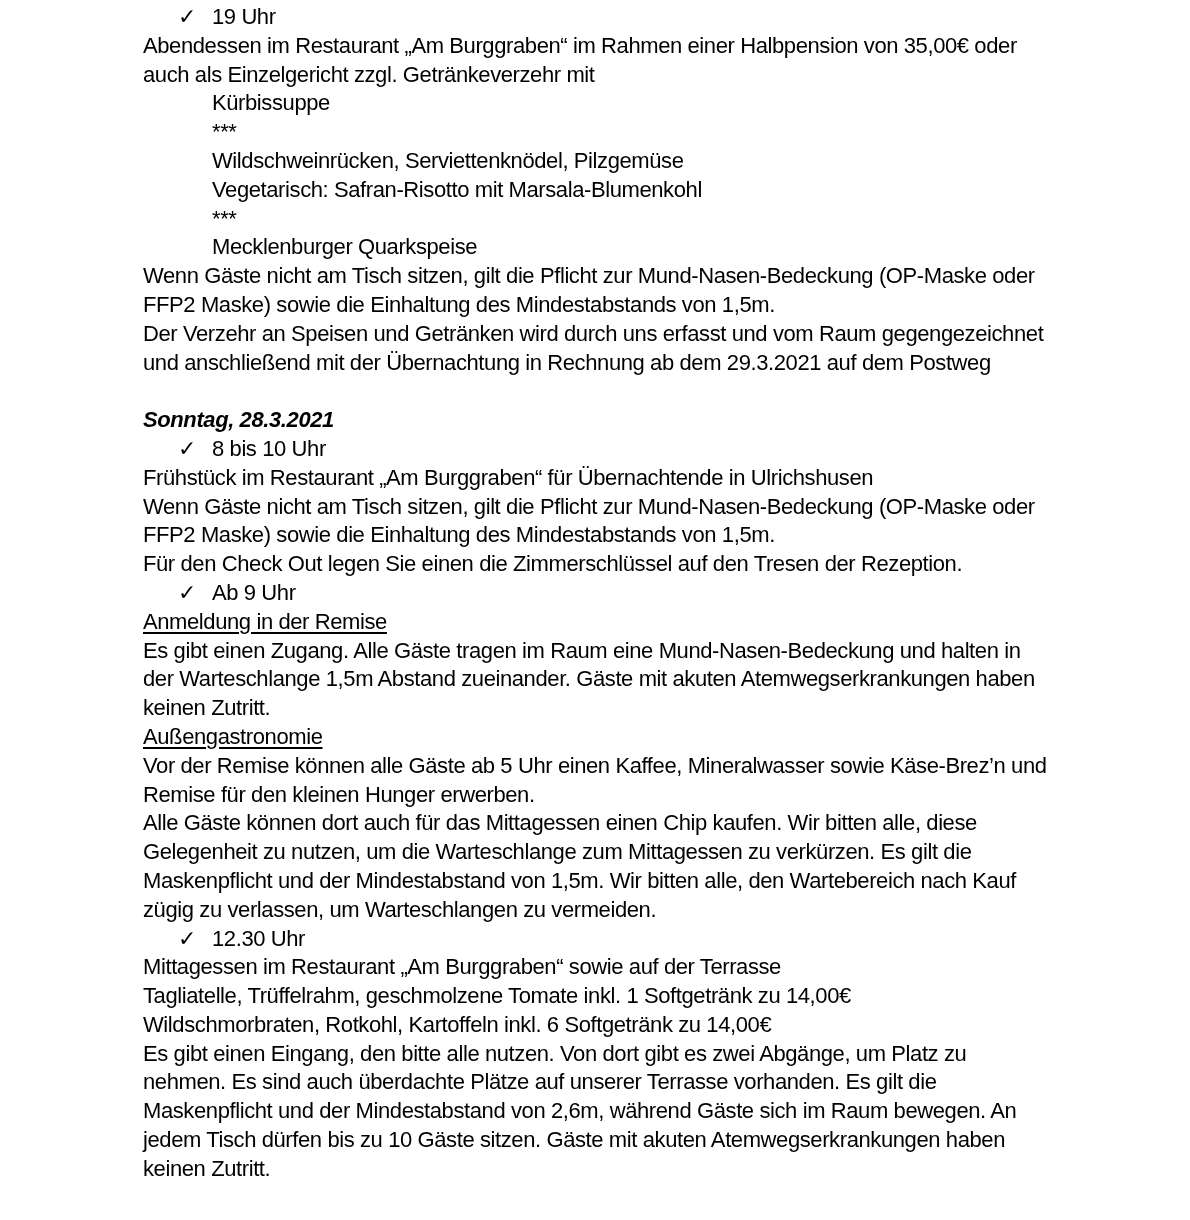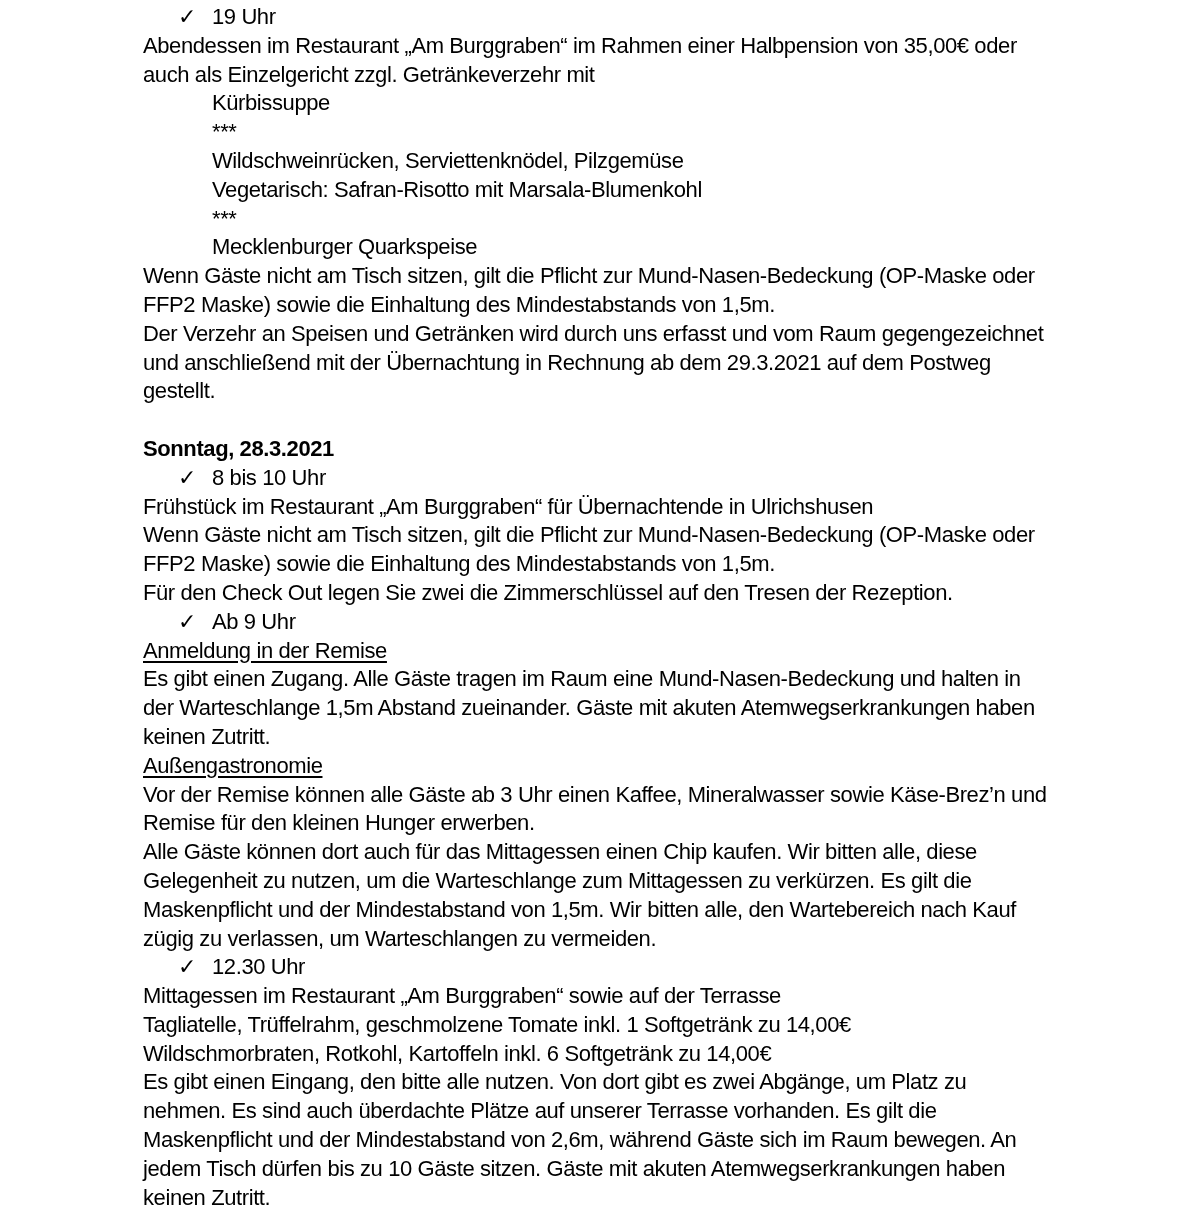--- a/index.html
+++ b/index.html
@@ -32,20 +32,21 @@
     padding-left: 35px;
   }
   .checkmark {
     display: inline-block;
     width: 34px;
     font-family: "DejaVu Sans", sans-serif;
     font-weight: 700;
   }
   .line.bold {
     font-weight: 700;
+    font-style: italic;
   }
   .line.underline {
     text-decoration: underline;
     text-underline-offset: 3px;
   }
   .line.blank {
     height: 28.8px;
   }
 </style>
 </head>
@@ -58,35 +59,34 @@
     <div class="line menu">Kürbissuppe</div>
     <div class="line stars">***</div>
     <div class="line menu">Wildschweinrücken, Serviettenknödel, Pilzgemüse</div>
     <div class="line menu">Vegetarisch: Safran-Risotto mit Marsala-Blumenkohl</div>
     <div class="line stars">***</div>
     <div class="line menu">Mecklenburger Quarkspeise</div>
     <div class="line body">Wenn Gäste nicht am Tisch sitzen, gilt die Pflicht zur Mund-Nasen-Bedeckung (OP-Maske oder</div>
     <div class="line body">FFP2 Maske) sowie die Einhaltung des Mindestabstands von 1,5m.</div>
     <div class="line body">Der Verzehr an Speisen und Getränken wird durch uns erfasst und vom Raum gegengezeichnet</div>
     <div class="line body">und anschließend mit der Übernachtung in Rechnung ab dem 29.3.2021 auf dem Postweg</div>
-    <div class="line body">gestellt.</div>
     <div class="line blank"></div>
     <div class="line bold">Sonntag, 28.3.2021</div>
     <div class="line check"><span class="checkmark">✓</span><span>8 bis 10 Uhr</span></div>
     <div class="line body">Frühstück im Restaurant „Am Burggraben“ für Übernachtende in Ulrichshusen</div>
     <div class="line body">Wenn Gäste nicht am Tisch sitzen, gilt die Pflicht zur Mund-Nasen-Bedeckung (OP-Maske oder</div>
     <div class="line body">FFP2 Maske) sowie die Einhaltung des Mindestabstands von 1,5m.</div>
-    <div class="line body">Für den Check Out legen Sie zwei die Zimmerschlüssel auf den Tresen der Rezeption.</div>
+    <div class="line body">Für den Check Out legen Sie einen die Zimmerschlüssel auf den Tresen der Rezeption.</div>
     <div class="line check"><span class="checkmark">✓</span><span>Ab 9 Uhr</span></div>
     <div class="line underline">Anmeldung in der Remise</div>
     <div class="line body">Es gibt einen Zugang. Alle Gäste tragen im Raum eine Mund-Nasen-Bedeckung und halten in</div>
     <div class="line body">der Warteschlange 1,5m Abstand zueinander. Gäste mit akuten Atemwegserkrankungen haben</div>
     <div class="line body">keinen Zutritt.</div>
     <div class="line underline">Außengastronomie</div>
-    <div class="line body">Vor der Remise können alle Gäste ab 3 Uhr einen Kaffee, Mineralwasser sowie Käse-Brez’n und</div>
+    <div class="line body">Vor der Remise können alle Gäste ab 5 Uhr einen Kaffee, Mineralwasser sowie Käse-Brez’n und</div>
     <div class="line body">Remise für den kleinen Hunger erwerben.</div>
     <div class="line body">Alle Gäste können dort auch für das Mittagessen einen Chip kaufen. Wir bitten alle, diese</div>
     <div class="line body">Gelegenheit zu nutzen, um die Warteschlange zum Mittagessen zu verkürzen. Es gilt die</div>
     <div class="line body">Maskenpflicht und der Mindestabstand von 1,5m. Wir bitten alle, den Wartebereich nach Kauf</div>
     <div class="line body">zügig zu verlassen, um Warteschlangen zu vermeiden.</div>
     <div class="line check"><span class="checkmark">✓</span><span>12.30 Uhr</span></div>
     <div class="line body">Mittagessen im Restaurant „Am Burggraben“ sowie auf der Terrasse</div>
     <div class="line body">Tagliatelle, Trüffelrahm, geschmolzene Tomate inkl. 1 Softgetränk zu 14,00€</div>
     <div class="line body">Wildschmorbraten, Rotkohl, Kartoffeln inkl. 6 Softgetränk zu 14,00€</div>
     <div class="line body">Es gibt einen Eingang, den bitte alle nutzen. Von dort gibt es zwei Abgänge, um Platz zu</div>

